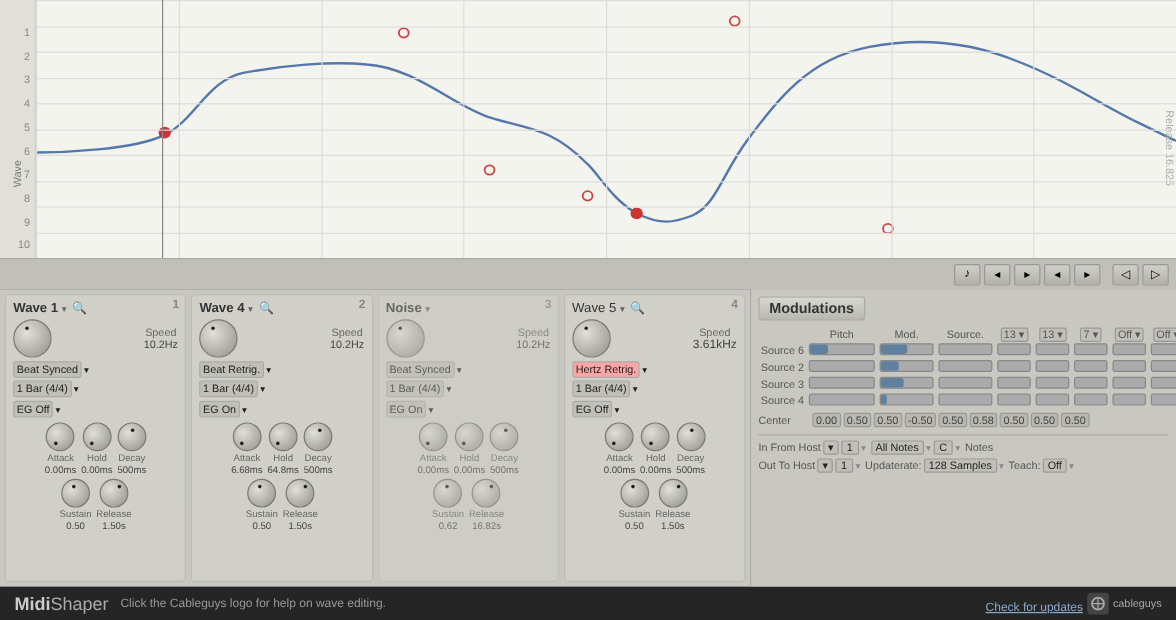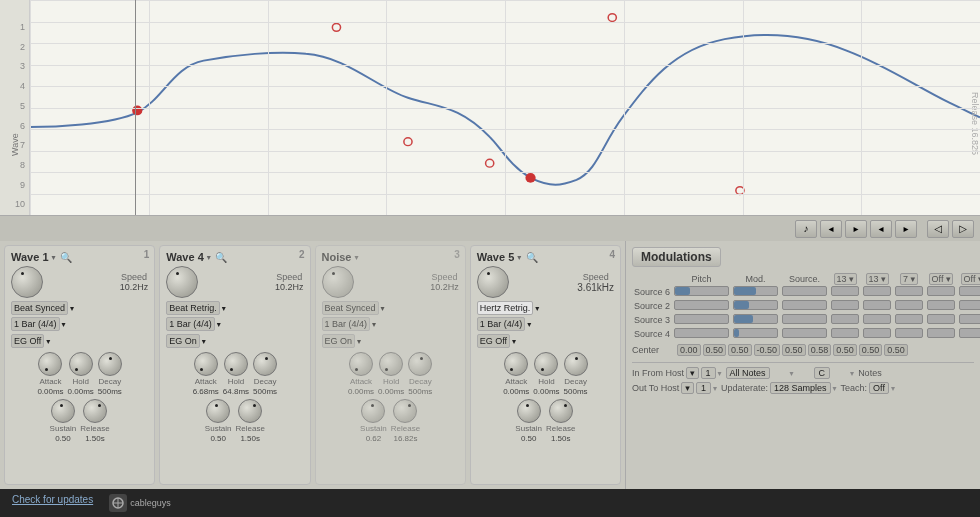--- a/index.html
+++ b/index.html
@@ -302,35 +302,35 @@
                   <div style="width: 3px; height: 3px; background: rgb(34, 34, 34); border-radius: 50%; position: absolute; top: 4.43782px; left: 14px;"></div>
                 </div>
                 <div style="font-size: 8px; color: rgb(102, 102, 102); text-align: center;">Release</div>
                 <div style="font-size: 8px; color: rgb(68, 68, 68); text-align: center;">16.82s</div>
               </div>
             </div>
           </div>
           <div style="background: rgb(208, 208, 200); border: 1px solid rgb(187, 187, 187); border-radius: 4px; padding: 5px 6px; flex: 1 1 0%; min-width: 0px; position: relative; font-size: 10px;">
             <div style="position: absolute; top: 3px; right: 5px; font-size: 10px; color: rgb(136, 136, 136); font-weight: bold;">4</div>
             <div style="display: flex; align-items: center; gap: 3px; margin-bottom: 3px;">
-    <span style="font-size:11px; font-weight:bold; color:#333;">Wave 5</span>
+    <span style="font-size:11px; font-weight:normal; color:#333;">Wave 5</span>
     <span style="font-size:8px; color:#666; cursor:pointer;">▾</span>
     <span style="font-size:10px; color:#666; cursor:pointer; margin-left:2px;">🔍</span>
   </div>
             <div style="display: flex; align-items: center; justify-content: space-between; margin-bottom: 3px;">
               <div style="width: 32px; height: 32px; border-radius: 50%; background: radial-gradient(circle at 35% 35%, rgb(224, 224, 216), rgb(144, 144, 136)); border: 1px solid rgb(119, 119, 119); position: relative; cursor: pointer; display: inline-block; flex-shrink: 0;">
                 <div style="width: 3px; height: 3px; background: rgb(34, 34, 34); border-radius: 50%; position: absolute; top: 4.97372px; left: 9px;"></div>
               </div>
               <div style="display: flex; flex-direction: column; align-items: center;">
                 <span style="font-size:9px; color:#666;">Speed</span>
                 <span style="font-size:10px; color:#444;">3.61kHz</span>
               </div>
             </div>
             <div style="display: flex; align-items: center; gap: 2px; margin-bottom: 2px;">
-    <span style="background:#e5e5e5; border:1px solid #aaa; border-radius:2px; font-size:9px; padding:1px 2px; cursor:pointer;">Hertz Retrig.</span>
+    <span style="background:#fca5a5; border:1px solid #aaa; border-radius:2px; font-size:9px; padding:1px 2px; cursor:pointer;">Hertz Retrig.</span>
     <span style="font-size:8px; cursor:pointer;">▾</span>
   </div>
             <div style="display: flex; align-items: center; gap: 2px; margin-bottom: 3px;">
     <span style="background:#c0c0b8; border:1px solid #aaa; border-radius:2px; font-size:9px; padding:1px 2px; cursor:pointer;">1 Bar (4/4)</span>
     <span style="font-size:8px; cursor:pointer;">▾</span>
   </div>
             <div style="display: flex; align-items: center; gap: 2px; margin-bottom: 4px;">
     <span style="background:#c0c0b8; border:1px solid #aaa; border-radius:2px; font-size:9px; padding:1px 2px; cursor:pointer;">EG Off</span>
     <span style="font-size:8px; cursor:pointer;">▾</span>
   </div>
@@ -473,21 +473,21 @@
       </div>
 
       
       <div style="margin-top:6px; border-top:1px solid #aaa; padding-top:4px; display:flex; flex-wrap:wrap; gap:4px; align-items:center;">
         <div style="display:flex; align-items:center; gap:2px;">
           <span style="font-size:9px; color:#555; white-space:nowrap;">In From Host</span>
           <span style="background:#c0c0b8; border:1px solid #999; border-radius:2px; font-size:9px; padding:0 3px; cursor:pointer;">▾</span>
           <span style="background:#c0c0b8; border:1px solid #999; border-radius:2px; font-size:9px; padding:0 4px; cursor:pointer;">1</span>
           <span style="font-size:8px; color:#888; cursor:pointer;">▾</span>
         </div>
-        <div style="display:flex; align-items:center; gap:20px;">
+        <div style="display:flex; align-items:center; gap:2px;">
           <span style="background:#c0c0b8; border:1px solid #999; border-radius:2px; font-size:9px; padding:0 3px; cursor:pointer;">All Notes</span>
           <span style="font-size:8px; color:#888; cursor:pointer;">▾</span>
           <span style="background:#c0c0b8; border:1px solid #999; border-radius:2px; font-size:9px; padding:0 4px; cursor:pointer;">C</span>
           <span style="font-size:8px; color:#888; cursor:pointer;">▾</span>
         </div>
         <div style="display:flex; align-items:center; gap:2px;">
           <span style="font-size:9px; color:#555;">Notes</span>
         </div>
       </div>
       <div style="display:flex; flex-wrap:wrap; gap:4px; align-items:center; margin-top:3px;">
@@ -505,21 +505,27 @@
         <div style="display:flex; align-items:center; gap:2px;">
           <span style="font-size:9px; color:#555;">Teach:</span>
           <span style="background:#c0c0b8; border:1px solid #999; border-radius:2px; font-size:9px; padding:0 3px; cursor:pointer;">Off</span>
           <span style="font-size:8px; color:#888; cursor:pointer;">▾</span>
         </div>
       </div>
     </div>
   </div>
 
   <div style="height:28px; background:#252525; display:flex; align-items:center; justify-content:space-between; padding:0 12px;">
-    <div style="display:flex; align-items:flex-start; gap:16px;">
+    <div style="display:flex; align-items:center; gap:10px;">
+      <div style="font-size:15px; color:#ccc; font-weight:bold; cursor:pointer;">
+        <span style="font-weight:bold;">Midi</span><span style="font-weight:normal; color:#aaa;">Shaper</span>
+      </div>
+      <div style="font-size:10px; color:#999;">Click the Cableguys logo for help on wave editing.</div>
+    </div>
+    <div style="display:flex; align-items:flex-end; gap:4px;">
       <span style="font-size:10px; color:#88aacc; text-decoration:underline; cursor:pointer;">Check for updates</span>
       <div style="display:flex; align-items:center; gap:3px; cursor:pointer;">
         <div style="width:18px; height:18px; background:#444; border-radius:3px; display:flex; align-items:center; justify-content:center;">
           <svg width="14" height="14" viewBox="0 0 14 14">
             <circle cx="7" cy="7" r="5" fill="none" stroke="#aaa" stroke-width="1.5"></circle>
             <line x1="7" y1="2" x2="7" y2="12" stroke="#aaa" stroke-width="1"></line>
             <line x1="2" y1="7" x2="12" y2="7" stroke="#aaa" stroke-width="1"></line>
           </svg>
         </div>
         <span style="font-size:9px; color:#aaa;">cableguys</span>

